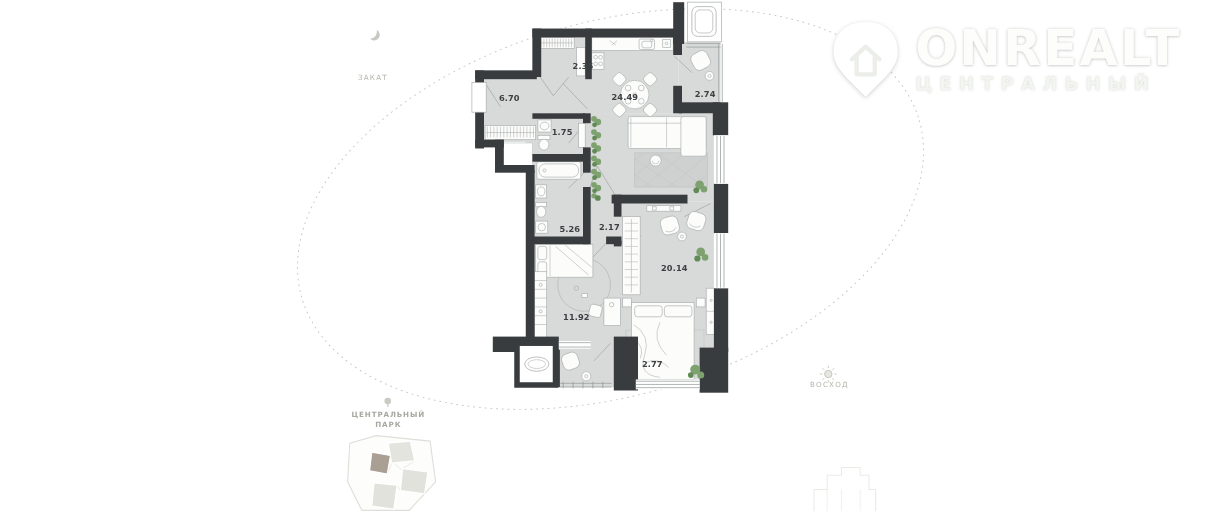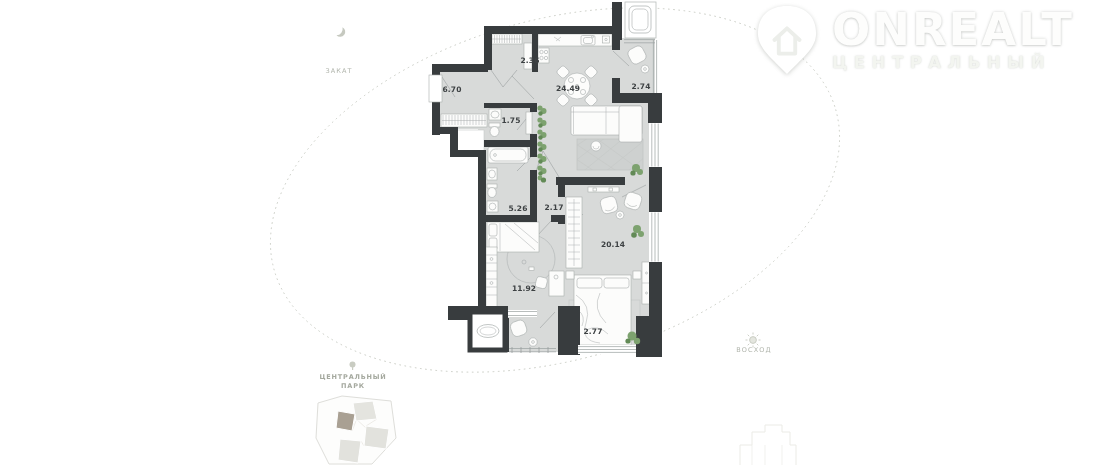--- a/index.html
+++ b/index.html
@@ -3,39 +3,39 @@
 <meta charset="utf-8">
 <style>
   html,body{margin:0;padding:0;background:#ffffff;}
   #stage{position:relative;width:1098px;height:465px;background:#ffffff;overflow:hidden;
          font-family:"DejaVu Sans","Liberation Sans",sans-serif;}
   #plan-svg{position:absolute;left:0;top:0;width:1098px;height:465px;}
 
   .room-label{position:absolute;transform:translate(-50%,-50%);
     font-weight:bold;font-size:7.5px;letter-spacing:.1px;color:#3d4143;white-space:nowrap;}
   .rlab-0{left:530px;top:60px;}
-  .rlab-1{left:452px;top:89px;}
+  .rlab-1{left:463px;top:89px;}
   .rlab-2{left:568px;top:88px;}
   .rlab-3{left:641px;top:86px;}
   .rlab-4{left:511px;top:120px;}
   .rlab-5{left:518px;top:208px;}
   .rlab-6{left:554px;top:207px;}
   .rlab-7{left:613px;top:244px;}
   .rlab-8{left:524px;top:288px;}
   .rlab-9{left:559px;top:331px;margin-left:34px;}
 
   .compass-label{position:absolute;transform:translate(-50%,-50%);
     font-size:6.5px;font-weight:400;letter-spacing:1.1px;color:#b1b5ac;white-space:nowrap;margin-top:28px;}
   #sunset-label{left:339px;top:43px;}
   #sunrise-label{left:754px;top:322px;}
 
   .park-label{position:absolute;left:353px;top:373px;transform:translate(-50%,0);
     font-size:6.5px;font-weight:700;letter-spacing:.8px;color:#a5a99f;text-align:center;line-height:9px;white-space:nowrap;}
 
-  #watermark{position:absolute;left:756px;top:4px;display:flex;align-items:center;gap:14px;justify-content:center;}
+  #watermark{position:absolute;left:756px;top:18px;display:flex;align-items:center;gap:14px;justify-content:center;}
   #wm-pin{width:62px;height:72px;filter:drop-shadow(0 1px 2px rgba(125,131,124,.38));}
   #wm-text{display:flex;flex-direction:column;}
   #wm-brand{font-size:45px;font-weight:800;letter-spacing:2px;color:#fdfdfc;line-height:44px;
     text-shadow:0 0 3px rgba(122,128,121,.33),0 1px 2px rgba(122,128,121,.22);}
   #wm-sub{font-size:16.5px;font-weight:700;letter-spacing:6.5px;color:#f3f5f0;margin-top:1px;
     text-shadow:0 0 2px rgba(128,136,126,.38);}
 </style>
 </head>
 <body>
 

